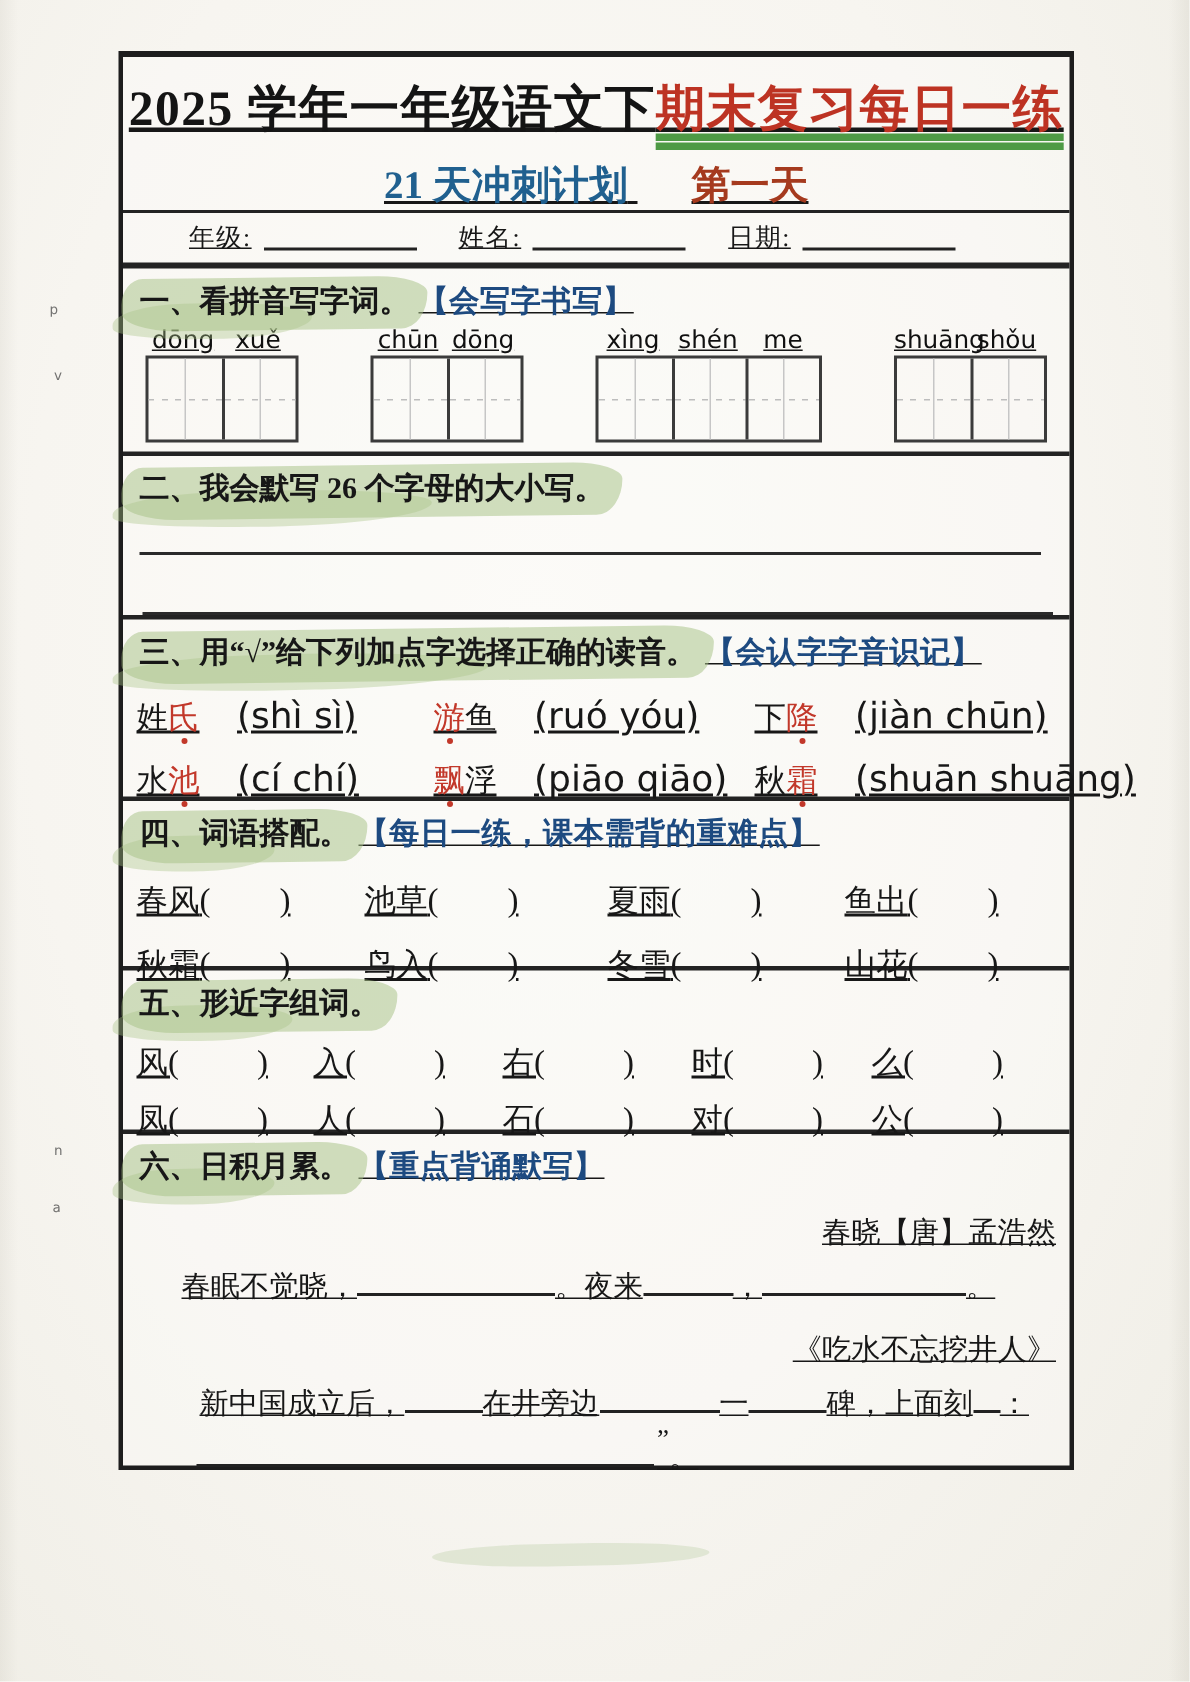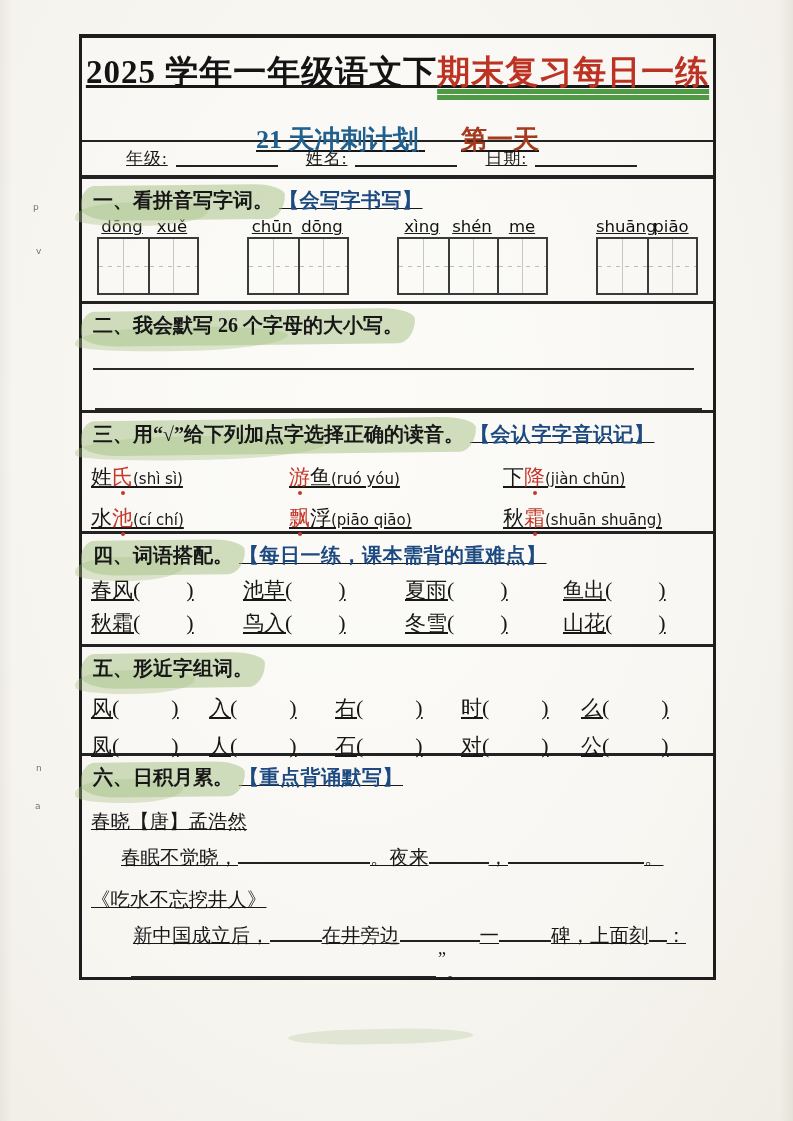--- a/index.html
+++ b/index.html
@@ -26,21 +26,21 @@
   
   .header { height:104px; border-bottom-width:2px; text-align:center; padding-top:12px; }
   .title-line { font-size:33px; font-weight:bold; letter-spacing:1px; white-space:nowrap; }
   .t-black { color:#141414; }
   .t-red {
     color:#bd3323;
     text-decoration-line:underline; text-decoration-style:double;
     text-decoration-color:#4e9a45; text-decoration-thickness:5px;
     text-underline-offset:6px;
   }
-  .subtitle-line { margin-top:27px; font-size:26px; font-weight:bold; }
+  .subtitle-line { margin-top:11px; font-size:26px; font-weight:bold; }
   .st-blue { color:#20608f; }
   .st-red  { color:#a53a1e; margin-left:36px; }
 
   
   .formrow { height:37px; border-bottom-width:4px; display:flex; align-items:center;
              padding-left:44px; font-size:17px; }
   .formrow .lbl { letter-spacing:1px; }
   .fblank { display:inline-block; width:102px; height:17px;
             border-bottom:2px solid #222; margin:0 28px 0 8px; }
 
@@ -90,37 +90,37 @@
   .ul2 { margin:38px 2px 0 4px; }
 
   
   .sec3 { height:121px; }
   .s3row { display:grid; grid-template-columns:198px 214px 1fr;
            font-size:21px; margin-top:13px; white-space:nowrap; }
   .accent { color:#c2382a; position:relative; }
   .accent::after { content:""; position:absolute; left:50%; bottom:-6px;
                    transform:translateX(-50%); width:4px; height:4px;
                    background:#c2382a; border-radius:50%; }
-  .reading { font-family:"DejaVu Sans",sans-serif; font-size:15px; }
+  .reading { font-family:"DejaVu Sans",sans-serif; font-size:24px;margin-left:25px; }
 
   
   .sec4 { height:113px; }
   .s4row { display:grid; grid-template-columns:152px 162px 158px 1fr;
-           font-size:21px; margin-top:5px; white-space:nowrap; }
+           font-size:21px; margin-top:15px; white-space:nowrap; }
   .sec5 { height:109px; }
   .s5row { display:grid; grid-template-columns:118px 126px 126px 120px 1fr;
            font-size:21px; margin-top:10px; white-space:nowrap; }
   .par { font-size:22px; }
   .gapS { display:inline-block; width:46px; }
   .gapM { display:inline-block; width:52px; }
 
   
   .sec6 { border-bottom:none; height:221px; }
   .s6line { font-size:19.5px; margin-top:9px; white-space:nowrap; }
-  .s6line.center { text-align:left;margin-top:15px; }
+  .s6line.center { text-align:right;margin-top:15px; }
   .blank { display:inline-block; height:3px; border-bottom:2px solid #222;
            vertical-align:baseline; }
   .rq { position:relative; top:-13px; font-size:18px; margin-left:2px; }
 
   
   .mark { position:absolute; font-family:"DejaVu Sans",sans-serif;
           font-size:9px; color:#474747; opacity:.75; }
   .smudge { position:absolute; left:288px; top:1029px; width:185px; height:15px;
             background:#b6cba0; opacity:.33; border-radius:50%/60%;
             transform:rotate(-1deg); }
@@ -180,21 +180,21 @@
           </div>
           <div class="cr">
             <div class="cell"></div>
             <div class="cell"></div>
             <div class="cell"></div>
           </div>
         </div>
         <div class="pg">
           <div class="pr">
             <span class="syl">shuāng</span>
-            <span class="syl">piāo</span>
+            <span class="syl">shǒu</span>
           </div>
           <div class="cr">
             <div class="cell"></div>
             <div class="cell"></div>
           </div>
         </div>
       </div>
   </div>
 
   <div class="row sec sec2">

